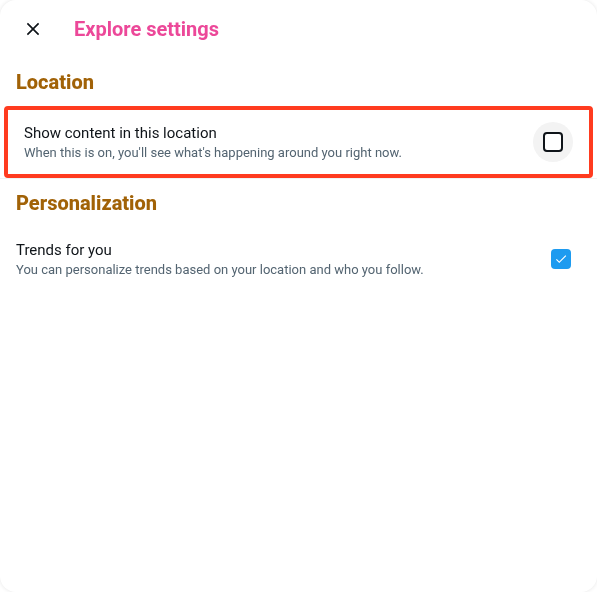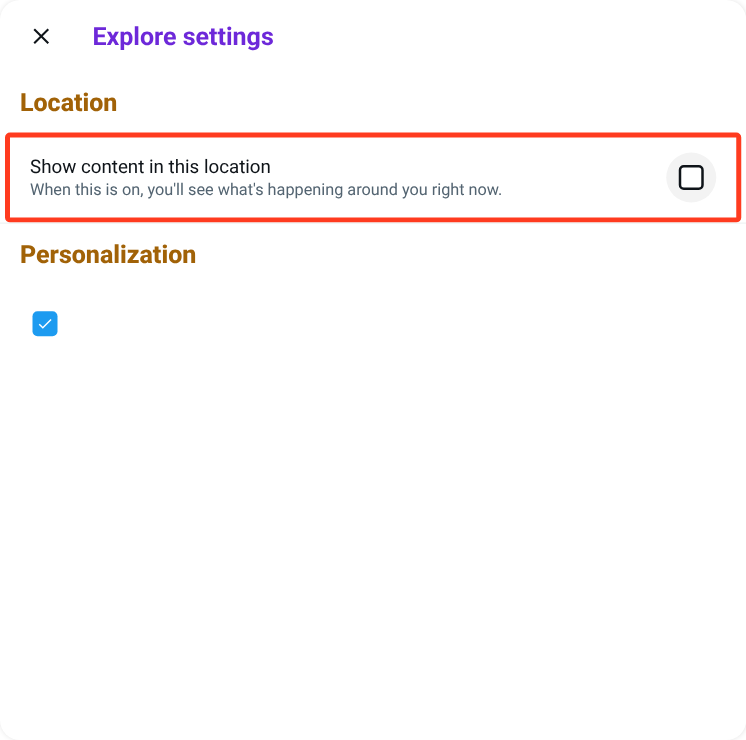--- a/index.html
+++ b/index.html
@@ -40,21 +40,21 @@
       border: none;
     }
     .close-btn svg {
       width: 20px;
       height: 20px;
       fill: #0f1419;
     }
     .title {
       font-size: 20px;
       font-weight: 700;
-      color: #6d28d9;
+      color: #ec4899;
     }
     .section-header {
       padding: 12px 16px;
       font-size: 20px;
       font-weight: 800;
       color: #a16207;
     }
     .highlight-box {
       border: 4px solid #ff3b1f;
       border-radius: 4px;
@@ -156,20 +156,24 @@
       </div>
     </div>
   </div>
 
 
   <div class="divider"></div>
 
   <div class="section-header">Personalization</div>
 
   <div class="setting-row">
+    <div class="setting-text">
+      <div class="setting-label">Trends for you</div>
+      <div class="setting-desc">You can personalize trends based on your location and who you follow.</div>
+    </div>
     <div class="checkbox-wrap">
       <div class="checkbox-checked">
         <svg viewBox="0 0 24 24">
             <path d="M9 16.17L4.83 12l-1.42 1.41L9 19 21 7l-1.41-1.41L9 16.17z"></path>
           </svg>
       </div>
     </div>
   </div>
 </div>
 

